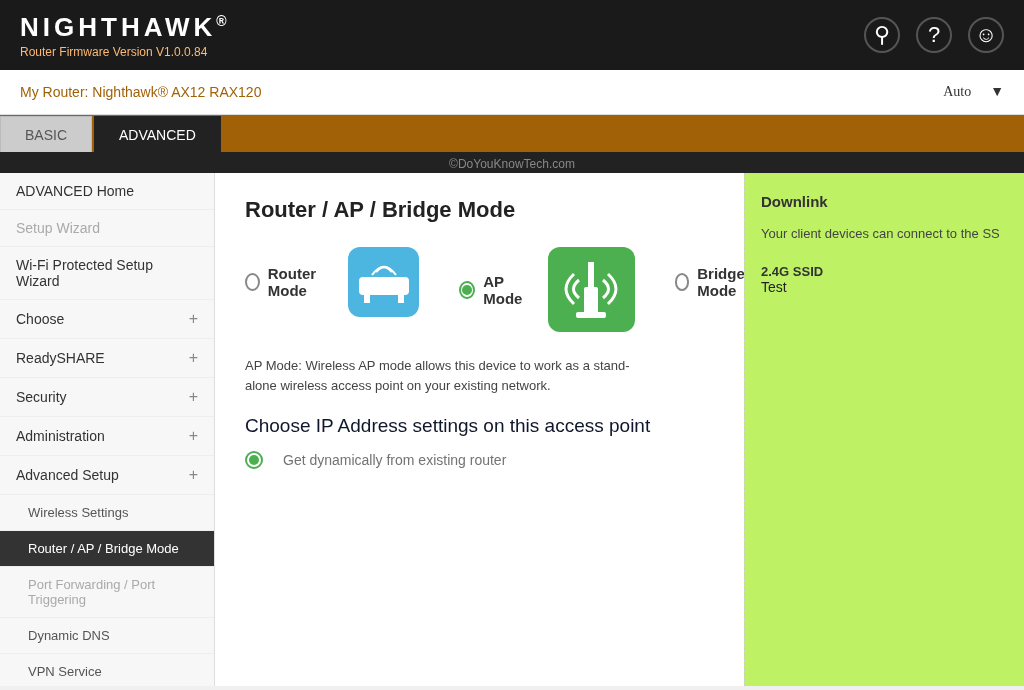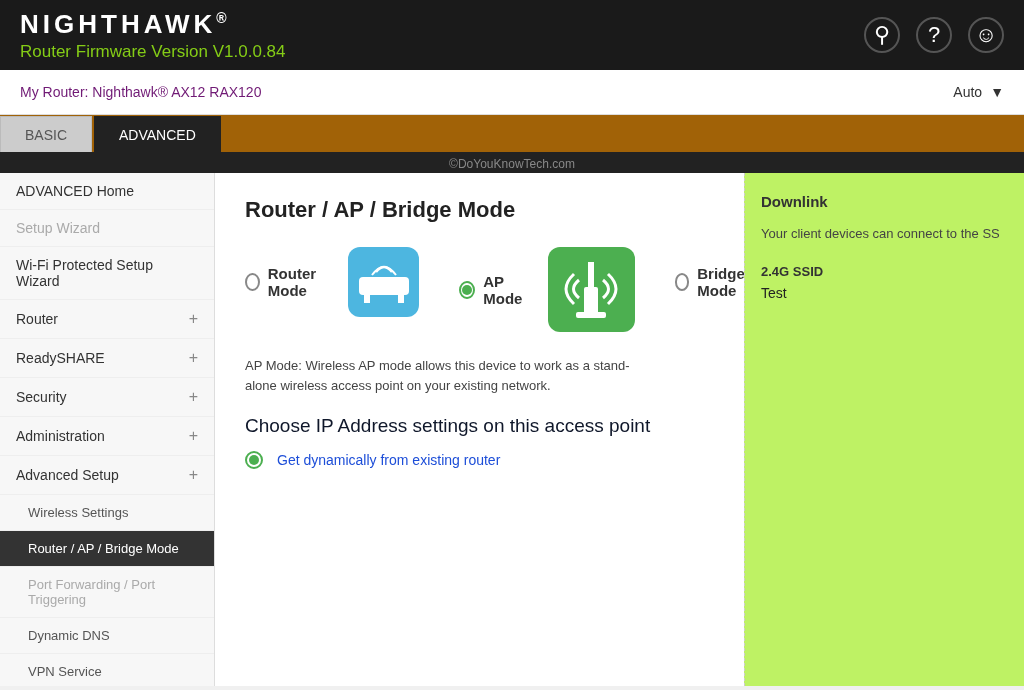--- a/index.html
+++ b/index.html
@@ -17,21 +17,21 @@
     .header-brand { display: flex; flex-direction: column; }
     .brand-logo {
       color: white;
       font-size: 26px;
       font-weight: bold;
       letter-spacing: 4px;
       font-family: Arial, sans-serif;
     }
     .brand-logo .hawk { color: white; }
     .brand-logo .registered { font-size: 14px; vertical-align: super; }
-    .firmware-version { color: #84cc16; font-size: 17px; margin-top: 2px; }
+    .firmware-version { color: #fdba74; font-size: 12px; margin-top: 2px; }
     .header-icons { display: flex; gap: 16px; align-items: center; }
     .header-icon {
       color: white;
       font-size: 22px;
       cursor: pointer;
       width: 36px;
       height: 36px;
       border: 2px solid #555;
       border-radius: 50%;
       display: flex;
@@ -42,29 +42,30 @@
     
     .router-bar {
       background: white;
       display: flex;
       align-items: center;
       justify-content: space-between;
       padding: 0 20px;
       height: 45px;
       border-bottom: 1px solid #ddd;
     }
-    .router-info { font-size: 14px; color: #701a75; }
+    .router-info { font-size: 14px; color: #a16207; }
     .router-info span { font-weight: normal; }
     .router-select {
       display: flex;
       align-items: center;
-      gap: 8px;
+      gap: 19px;
       font-size: 14px;
       color: #333;
       cursor: pointer;
+      font-family: Liberation Serif, serif;
     }
 
     
     .tab-bar {
       background: #a16207;
       display: flex;
       align-items: flex-end;
       padding: 0 0 0 0;
       height: 40px;
       border-bottom: 3px solid #222;
@@ -217,23 +218,23 @@
     }
     .ip-section-title {
       font-size: 19px;
       color: #0f172a;
       margin-bottom: 14px;
       font-weight: normal;
     }
     .ip-option-row {
       display: flex;
       align-items: center;
-      gap: 14px;
+      gap: 20px;
       font-size: 14px;
-      color: #1d4ed8;
+      color: #737373;
     }
 
     
     .right-panel {
       width: 280px;
       border-left: 1px dashed #ccc;
       padding: 20px 16px;
       flex-shrink: 0;
       background: #bef264;
     }
@@ -246,21 +247,20 @@
     .right-panel-text {
       font-size: 13px;
       color: #444;
       line-height: 1.5;
       margin-bottom: 20px;
     }
     .ssid-label {
       font-size: 13px;
       color: #333;
       font-weight: bold;
-      margin-bottom: 6px;
     }
     .ssid-value {
       font-size: 14px;
       color: #222;
     }
 
     
     .sidebar::-webkit-scrollbar { width: 6px; }
     .sidebar::-webkit-scrollbar-track { background: #f0f0f0; }
     .sidebar::-webkit-scrollbar-thumb { background: #ccc; }
@@ -311,21 +311,21 @@
     <div class="sidebar-item">
       <span>ADVANCED Home</span>
     </div>
     <div class="sidebar-item disabled">
       <span>Setup Wizard</span>
     </div>
     <div class="sidebar-item">
       <span>Wi-Fi Protected Setup Wizard</span>
     </div>
     <div class="sidebar-item">
-      <span>Router</span>
+      <span>Choose</span>
       <span class="plus-icon">+</span>
     </div>
     <div class="sidebar-item">
       <span>ReadySHARE</span>
       <span class="plus-icon">+</span>
     </div>
     <div class="sidebar-item">
       <span>Security</span>
       <span class="plus-icon">+</span>
     </div>

